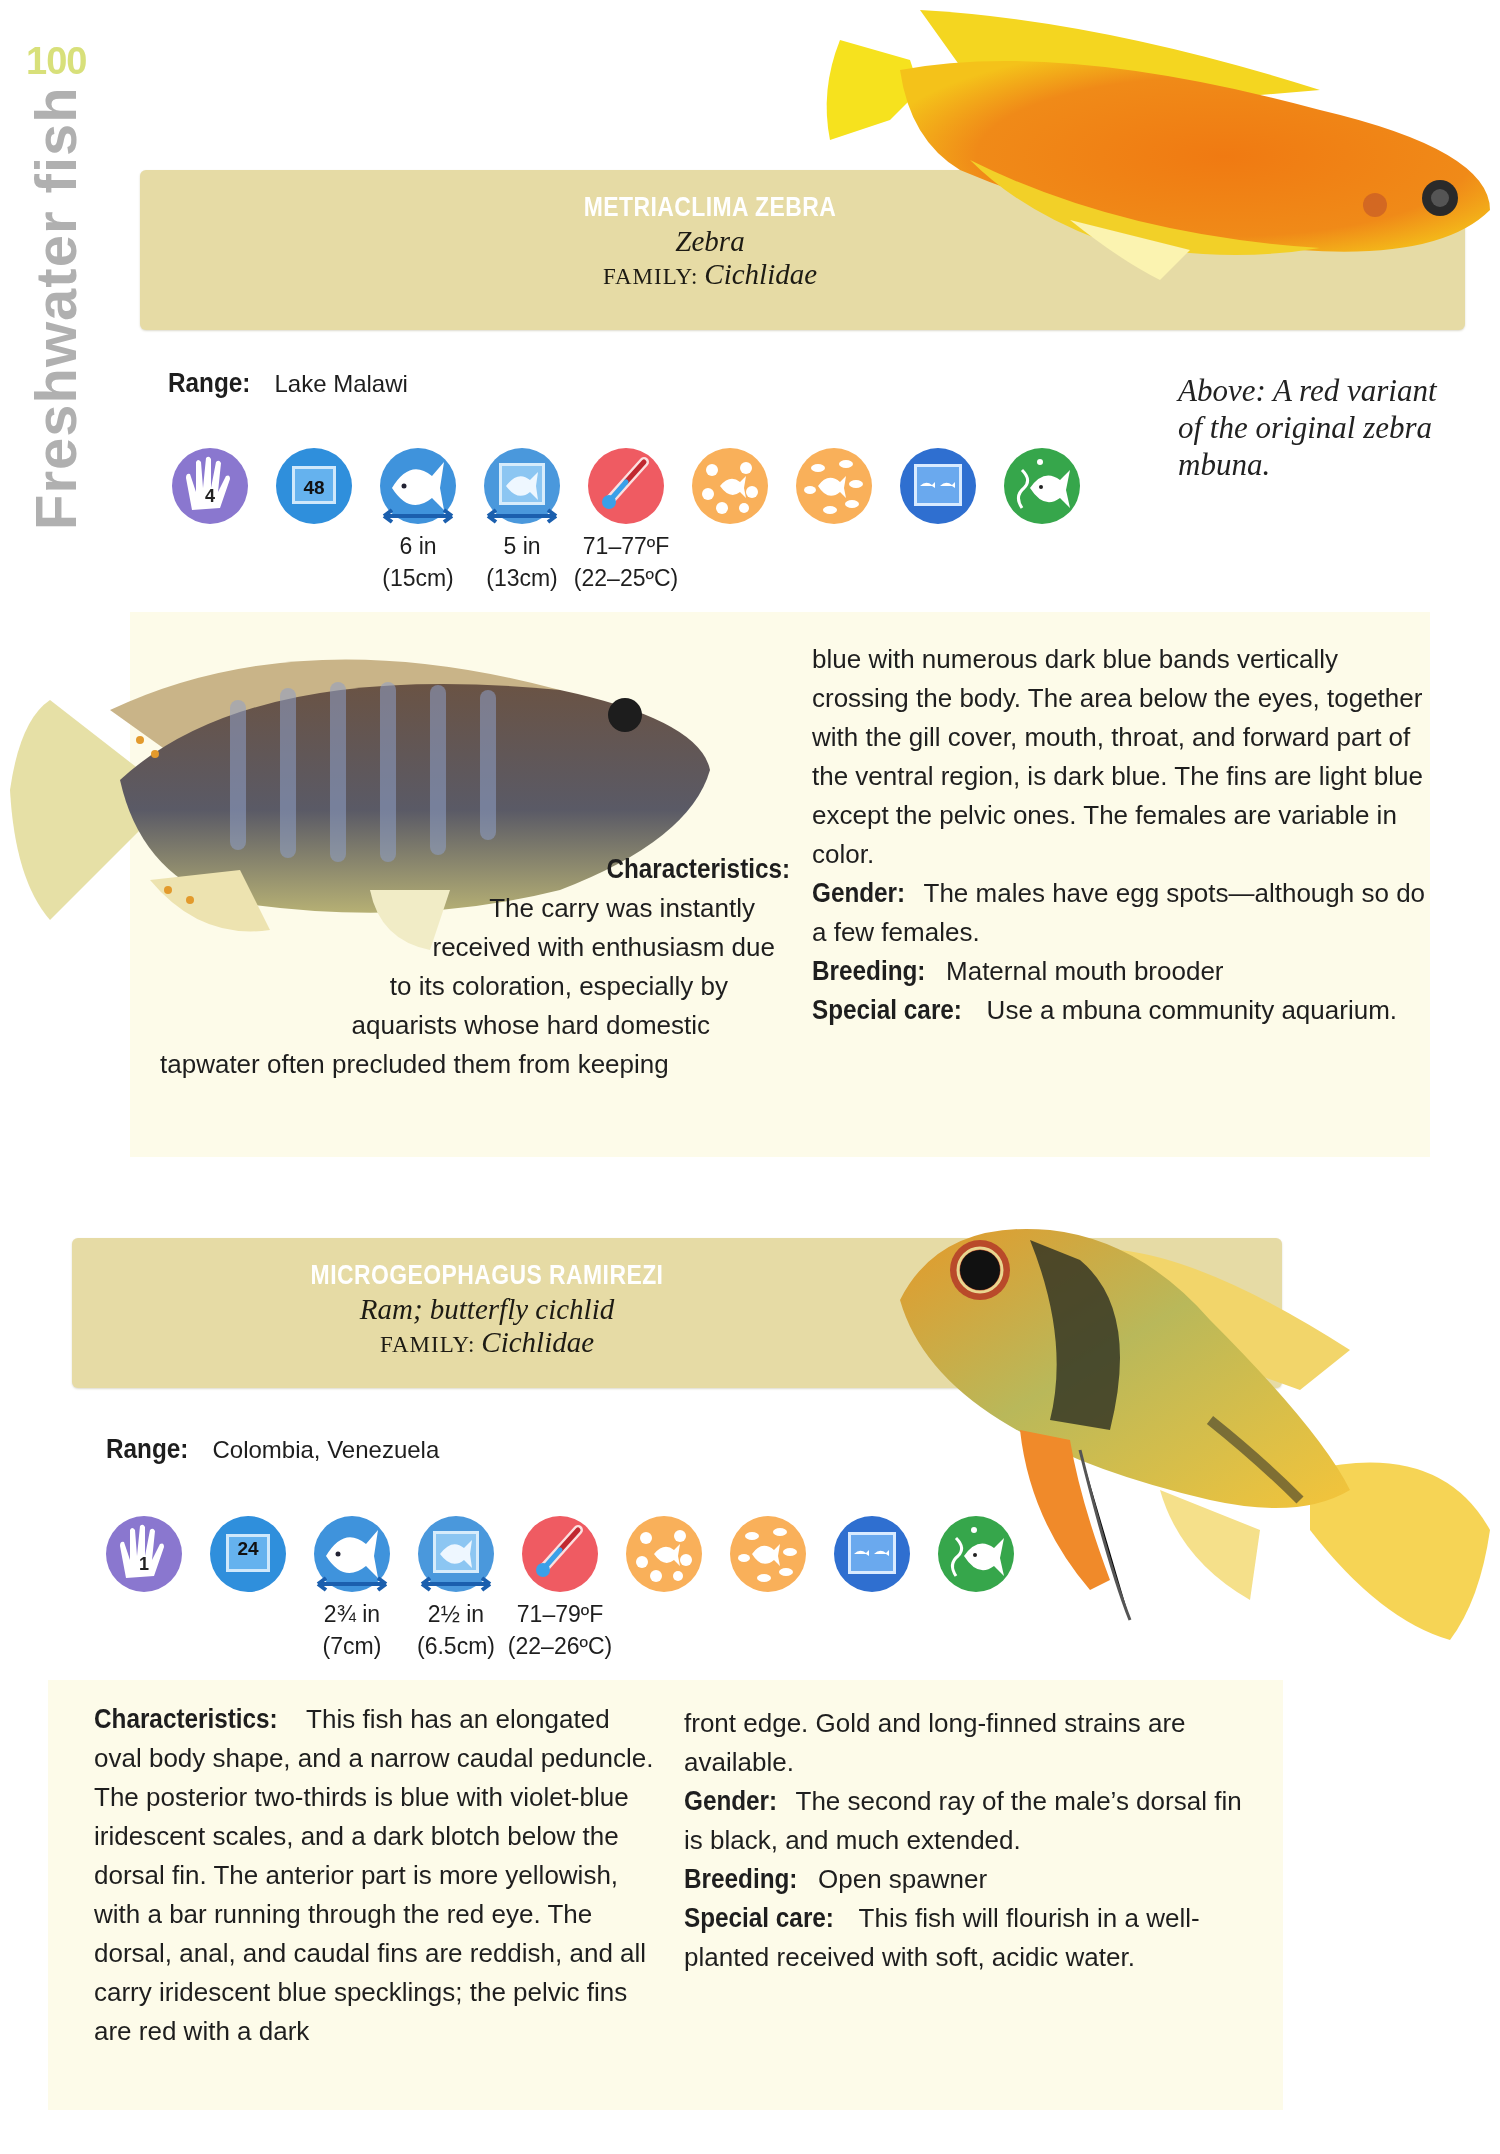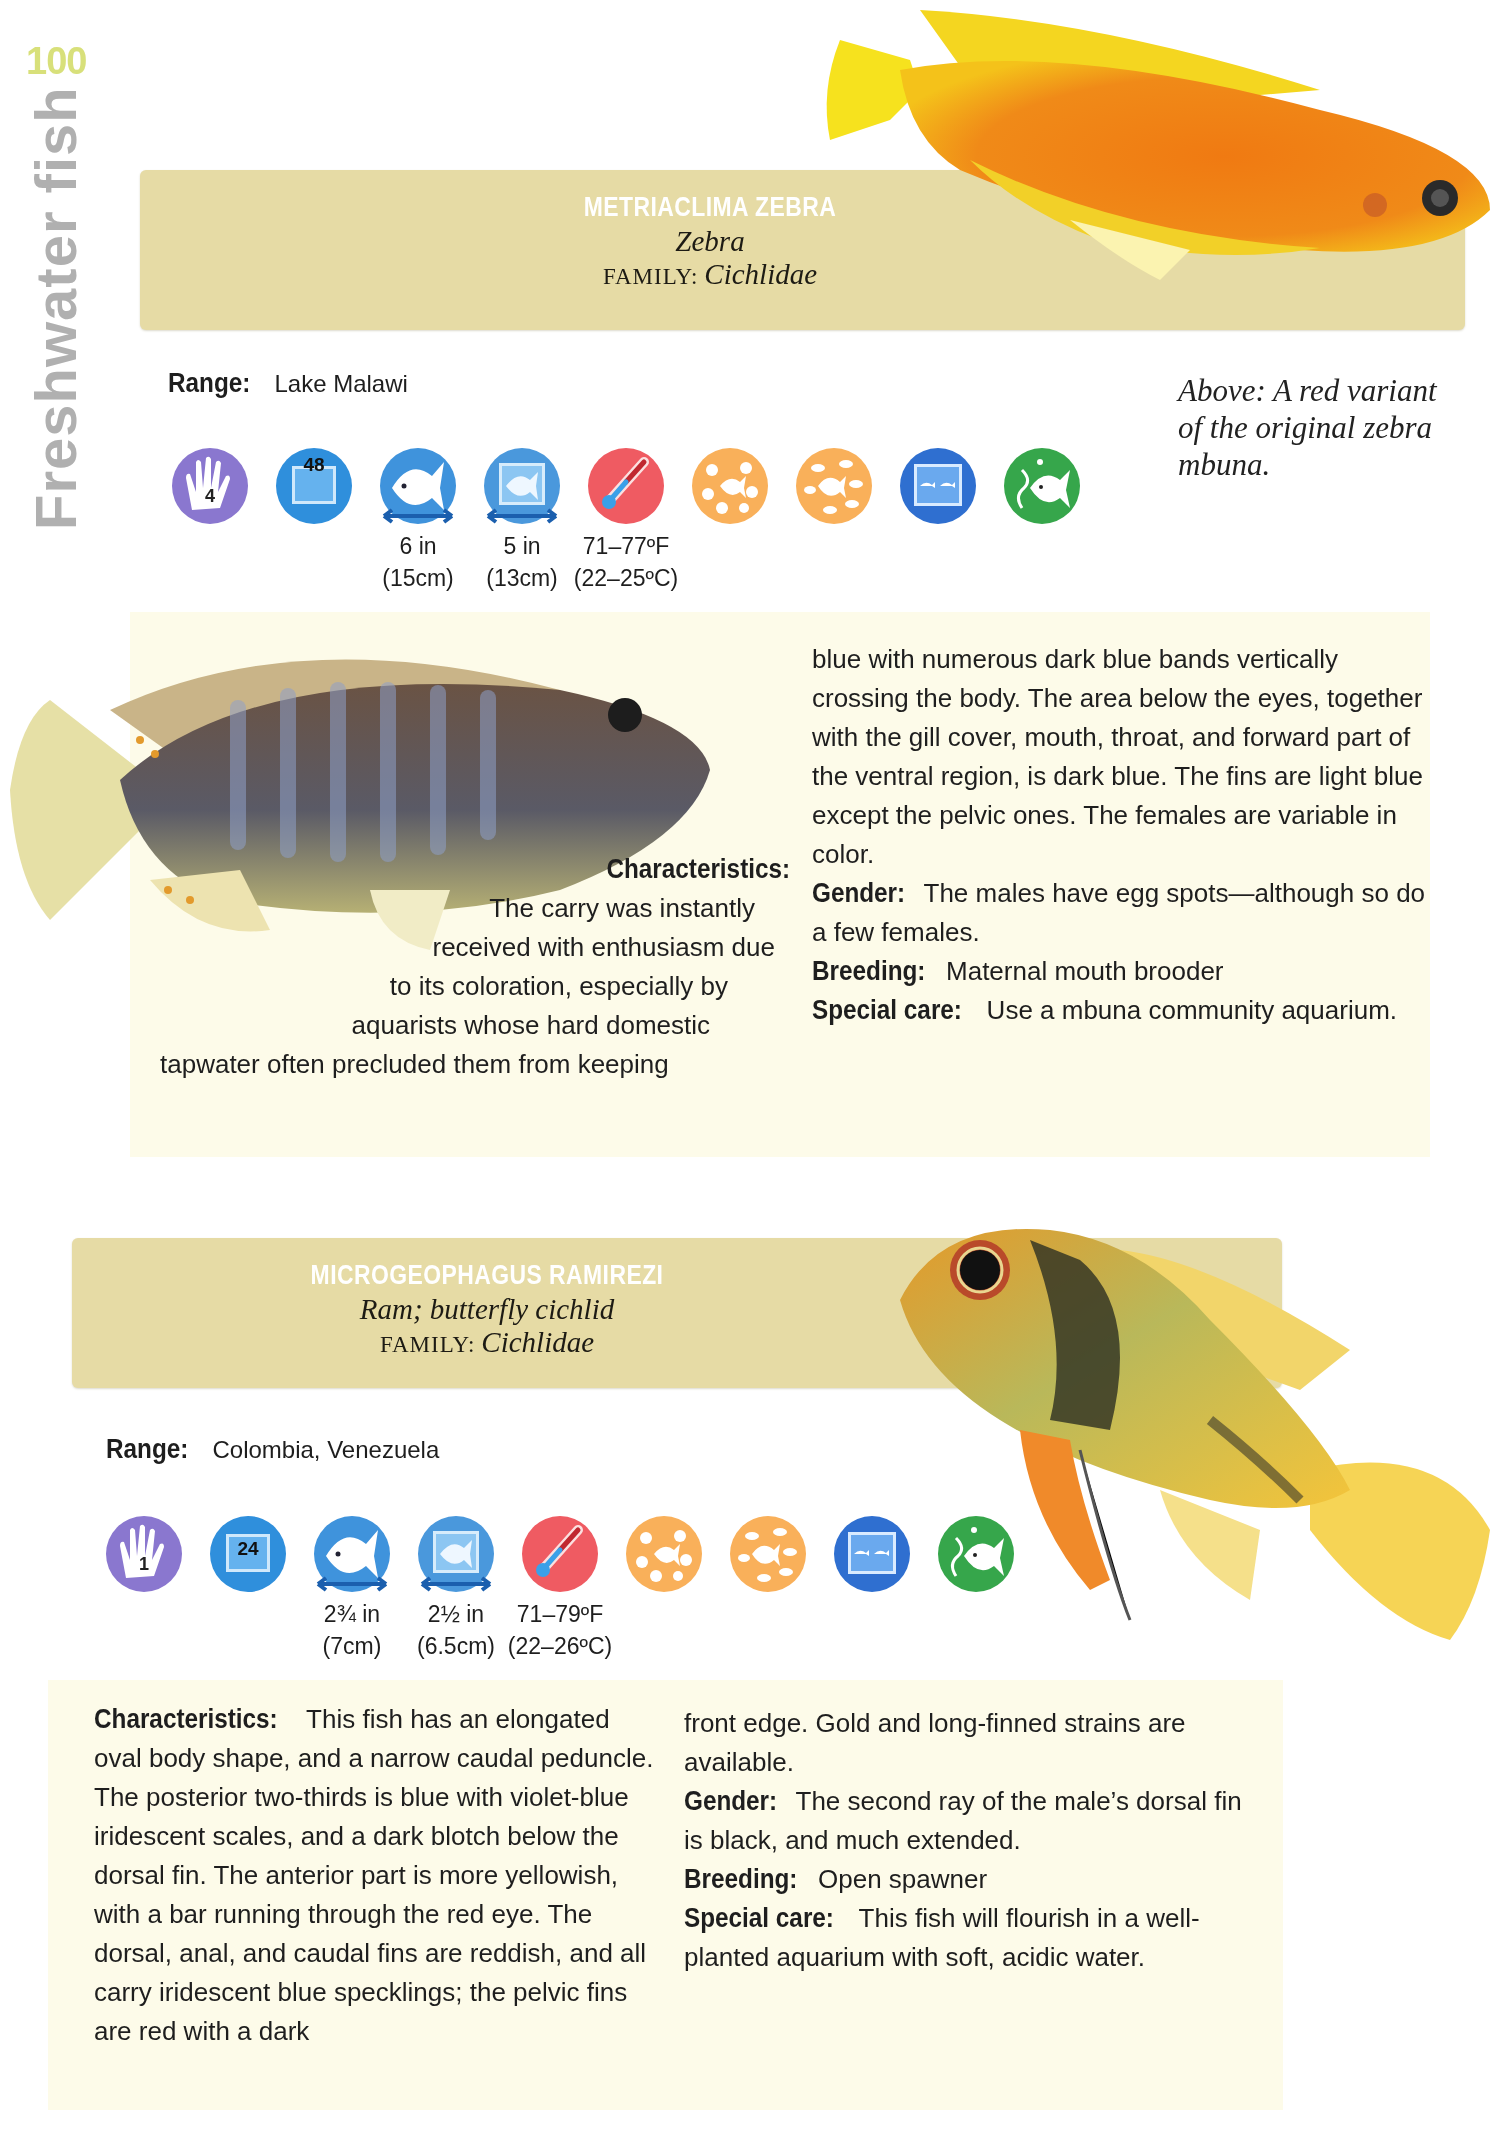--- a/index.html
+++ b/index.html
@@ -137,21 +137,21 @@
         <svg viewBox="0 0 76 76">
             <path d="M20 62 L14 30 Q14 25 18 26 L24 44 L24 14 Q26 10 29 14 L31 40 L34 10 Q37 7 39 11 L39 40 L44 14 Q47 11 49 15 L46 44 L54 28 Q58 26 58 31 L48 60 Z" fill="#fff"></path>
           </svg>
         <span style="position:absolute; top:38px; font-weight:bold; font-size:18px; color:#222;">4</span>
       </div>
     </div>
 
     <div class="icon-cell">
       <div class="icon" style="background:#2f8fdc;">
         <div style="position:absolute; left:16px; top:18px; width:44px; height:38px; border:3px solid #cfe8fb; background:#65b2ee; box-sizing:border-box;"></div>
-        <span style="position:absolute; top:6px; font-weight:bold; font-size:19px; color:#111;">48</span>
+        <span style="position:absolute; top:29px; font-weight:bold; font-size:19px; color:#111;">48</span>
       </div>
     </div>
 
     <div class="icon-cell">
       <div class="icon" style="background:#3f93dc;">
         <svg viewBox="0 0 76 76">
             <path d="M12 40 Q30 10 52 28 L64 14 L60 40 L64 62 L52 50 Q30 68 12 40 Z" fill="#fff"></path>
             <circle cx="24" cy="38" r="2.5" fill="#223"></circle>
             <path d="M4 68 L72 68" stroke="#1b5fae" stroke-width="4"></path>
             <path d="M4 68 L12 62 M4 68 L12 74 M72 68 L64 62 M72 68 L64 74" stroke="#1b5fae" stroke-width="4"></path>
@@ -451,16 +451,16 @@
 
   <div class="abs body-text" style="left:684px; top:1704px; width:570px;">
     <p>front edge. Gold and long-finned strains are available.</p>
     <p>
       <span class="lbl">Gender:</span><span>The second ray of the male’s dorsal fin is black, and much extended.</span>
     </p>
     <p>
       <span class="lbl">Breeding:</span><span>Open spawner</span>
     </p>
     <p>
-      <span class="lbl">Special care:</span><span>This fish will flourish in a well-planted aquarium with soft, acidic water.</span>
+      <span class="lbl">Special care:</span><span>This fish will flourish in a well-planted received with soft, acidic water.</span>
     </p>
   </div>
 </section>
 
 </body></html>

